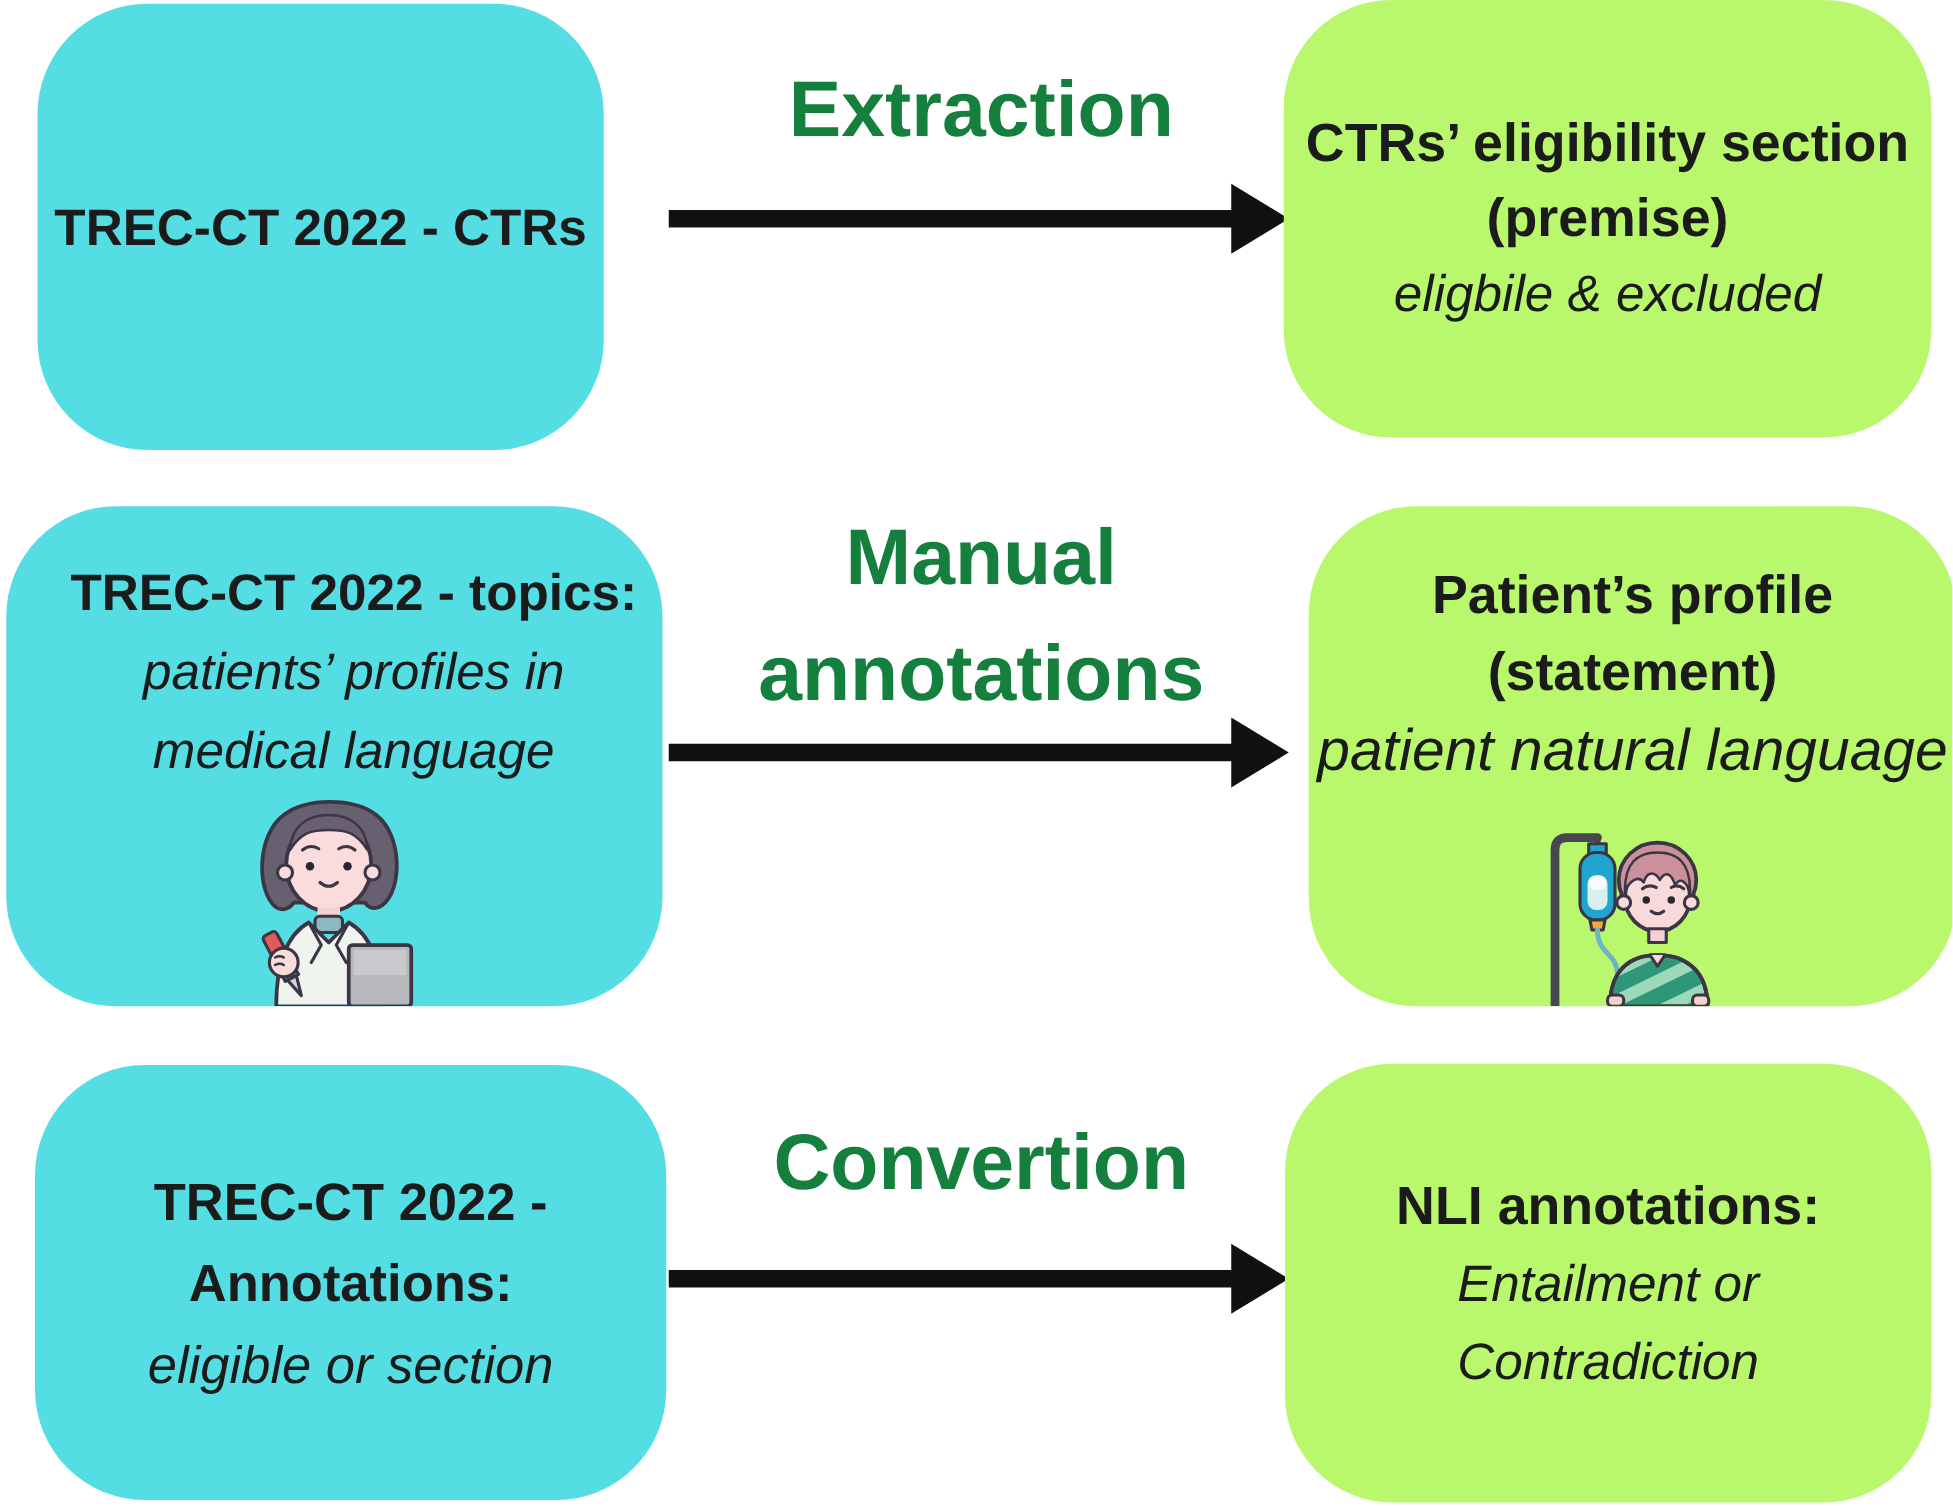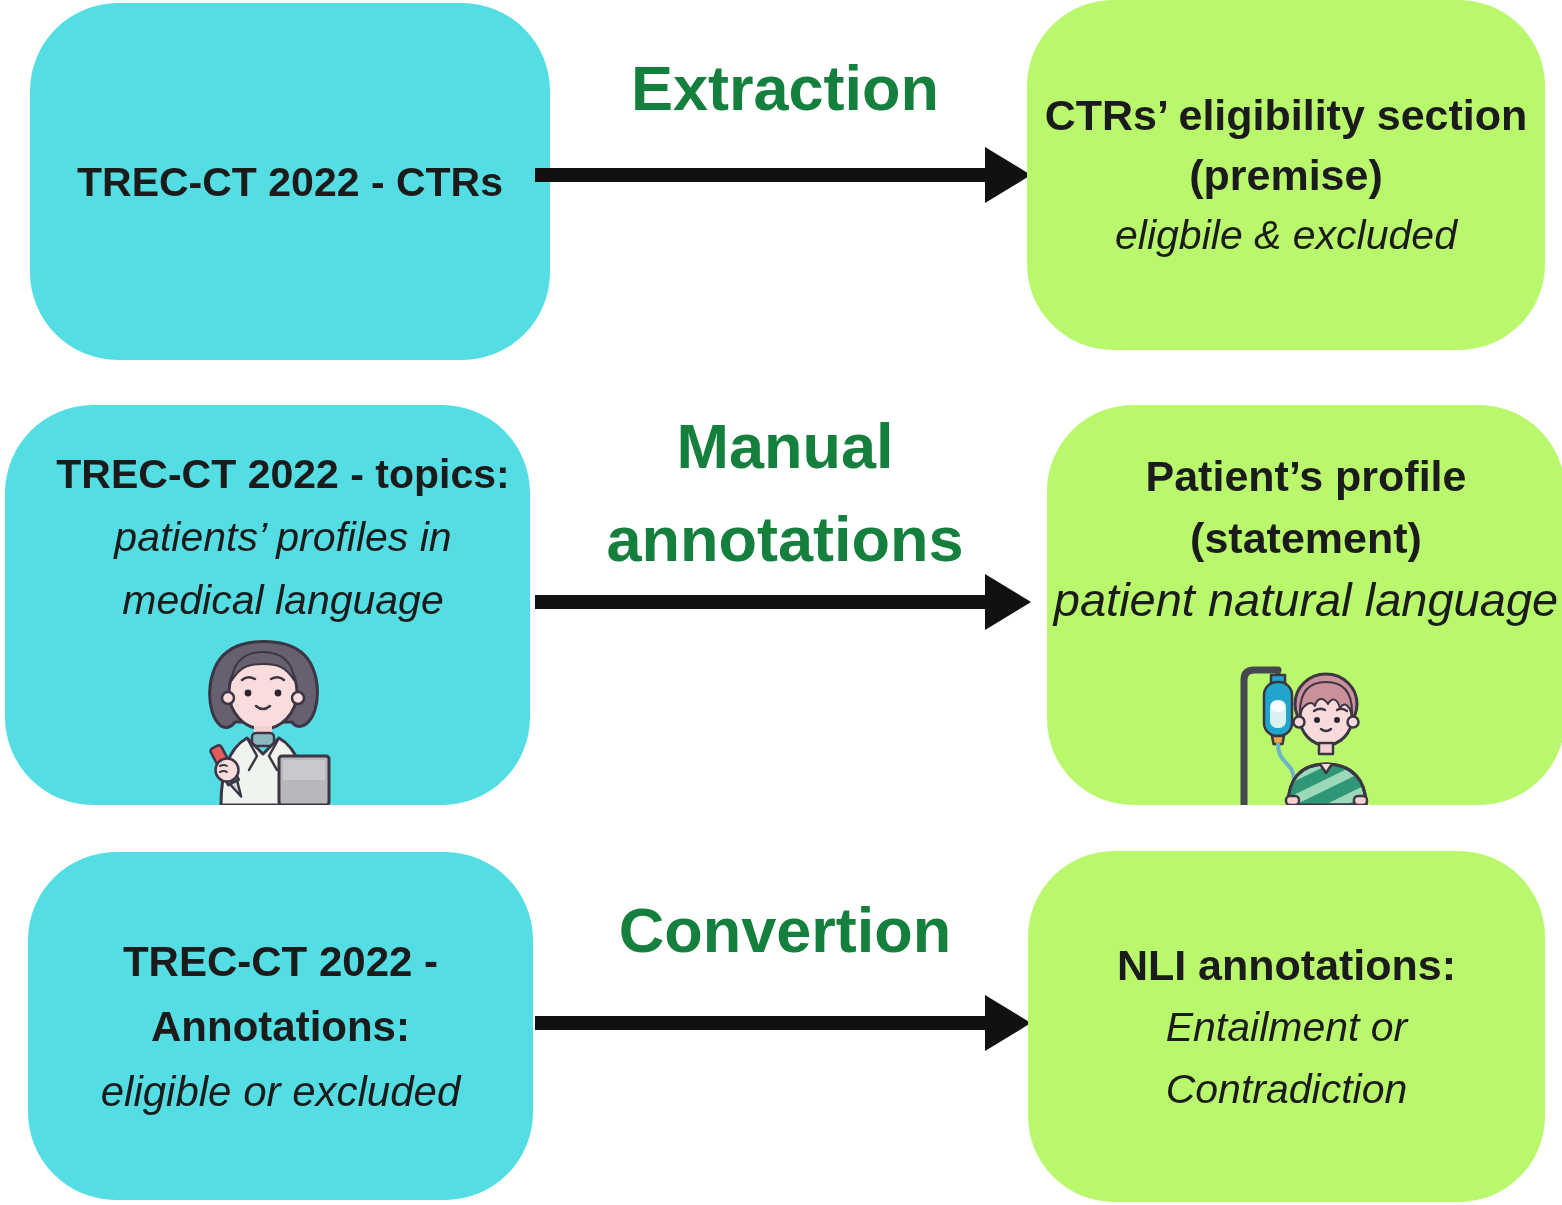--- a/index.html
+++ b/index.html
@@ -12,21 +12,21 @@
   }
   .box { position:absolute; display:flex; flex-direction:column; align-items:center; text-align:center; overflow:hidden; }
   .cyan  { background:#54dee4; }
   .green { background:#b9f86c; }
   .center-v { justify-content:center; }
   .line { width:100%; }
   .b  { font-weight:700; }
   .i  { font-style:italic; }
 
   
-  .src1 { left:30px; top:3px; width:520px; height:357px; border-radius:88px; }
+  .src1 { left:30px; top:3px; width:453px; height:357px; border-radius:88px; }
   .src1 .line { font-size:41px; line-height:56px; }
   .tgt1 { left:1027px; top:0px; width:518px; height:350px; border-radius:86px; }
   .tgt1 .line { font-size:41px; line-height:60px; }
   .tgt1 .big { font-size:43px; }
 
   
   .src2 { left:5px; top:405px; width:525px; height:400px; border-radius:88px; padding-top:38px;padding-left:31px; }
   .src2 .line { font-size:41px; line-height:63px; }
   .tgt2 { left:1047px; top:405px; width:518px; height:400px; border-radius:86px; padding-top:40px; }
   .tgt2 .line { font-size:47px; line-height:62px; }
@@ -164,21 +164,21 @@
       <path d="M60 153 C60 128 72 112 98 112 C124 112 138 128 138 153 Z" fill="none"></path>
       <path d="M92 112 L98 121 L104 112" fill="#f9dada" stroke-width="2.5"></path>
       <rect x="58" y="144" width="13" height="9" rx="4" fill="#f5d0d0" stroke-width="2.5"></rect>
       <rect x="126" y="144" width="13" height="9" rx="4" fill="#f5d0d0" stroke-width="2.5"></rect>
     </svg>
   </div>
 
   <div class="box cyan src3 center-v">
     <div class="line b">TREC-CT 2022 -</div>
     <div class="line b">Annotations:</div>
-    <div class="line i">eligible or excluded</div>
+    <div class="line i">eligible or section</div>
   </div>
 
   <div class="plabel pl3">Convertion</div>
 
   <div class="arrow a3">
     <div class="shaft"></div>
     <div class="head"></div>
   </div>
 
   <div class="box green tgt3 center-v">

